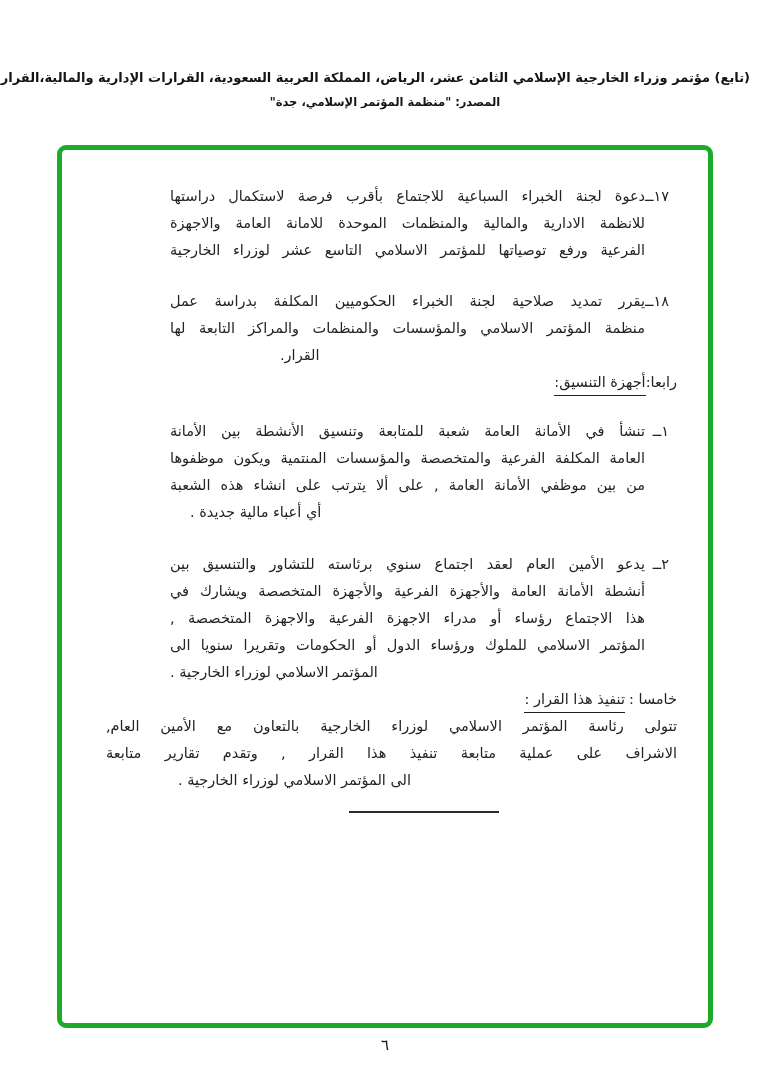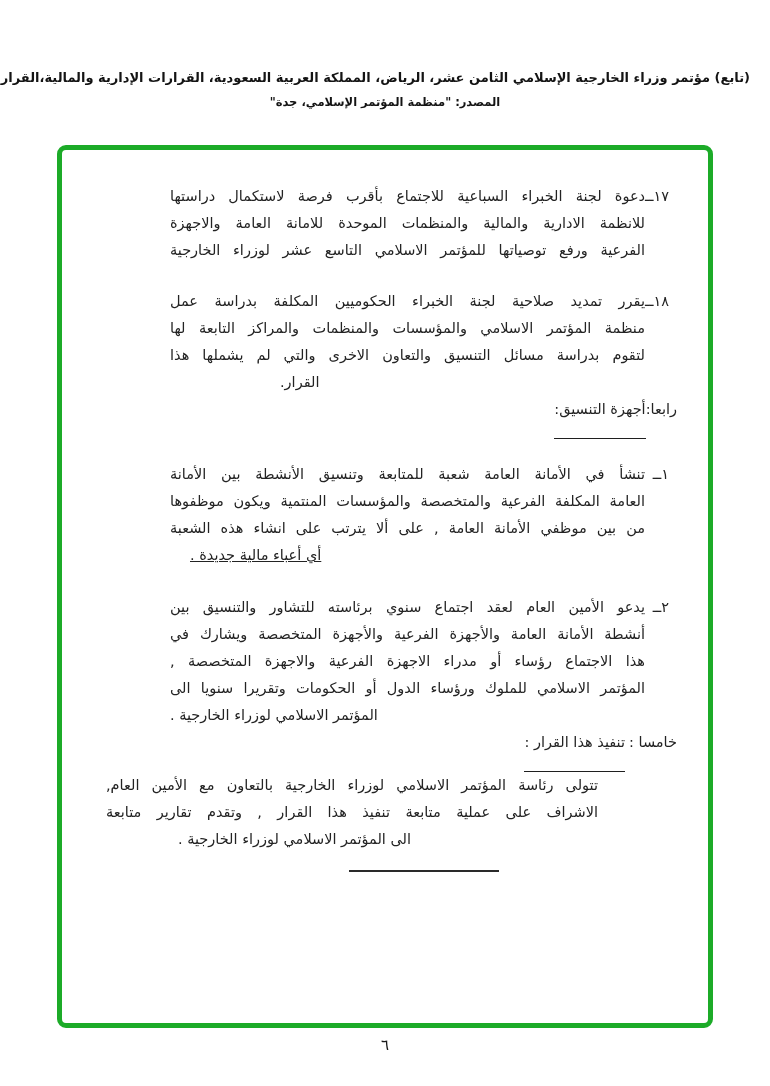--- a/index.html
+++ b/index.html
@@ -32,34 +32,34 @@
   }
   
   .item{position:relative;padding-right:32px;}
   .item .num{
     position:absolute;right:8px;top:0;line-height:27px;white-space:nowrap;
   }
   .line{display:block;}
   .just{text-align:justify;text-align-last:justify;}
   .last{text-align:left;text-align-last:left;}
   .pl-110{padding-left:110px;}
-  .pl-20{padding-left:20px;text-decoration:underline;}
+  .pl-20{padding-left:20px;}
   .pl-72{padding-left:72px;}
   .mt-24{margin-top:24px;}
   .mt-22{margin-top:22px;}
   .mt-25{margin-top:25px;}
   
   .sec{text-align:right;white-space:nowrap;}
   .sec .u{
-    border-bottom:1.5px solid #1f1f1f;padding-bottom:19px;display:inline-block;
+    border-bottom:1.5px solid #1f1f1f;padding-bottom:3px;display:inline-block;
     line-height:20px;
   }
   .sec .gap{margin-right:4px;}
   
-  .closing{margin-right:79px;margin-left:-64px;}
+  .closing{margin-left:-64px;}
   
   .divider{
     width:150px;height:2px;background:#2a2a2a;margin:17px auto 0 auto;
   }
   
   .pagenum{
     position:absolute;top:1036px;left:0;right:0;text-align:center;
     font-size:15px;color:#1a1a1a;
   }
 </style>
@@ -80,21 +80,20 @@
         <span class="num">١٧ــ</span>
         <div class="line just">دعوة لجنة الخبراء السباعية للاجتماع بأقرب فرصة لاستكمال دراستها</div>
         <div class="line just">للانظمة الادارية والمالية والمنظمات الموحدة للامانة العامة والاجهزة</div>
         <div class="line just">الفرعية ورفع توصياتها للمؤتمر الاسلامي التاسع عشر لوزراء الخارجية</div>
       </div>
 
       <div class="item mt-24">
         <span class="num">١٨ــ</span>
         <div class="line just">يقرر تمديد صلاحية لجنة الخبراء الحكوميين المكلفة بدراسة عمل</div>
         <div class="line just">منظمة المؤتمر الاسلامي والمؤسسات والمنظمات والمراكز التابعة لها</div>
-        <div class="line just">لتقوم بدراسة مسائل التنسيق والتعاون الاخرى والتي لم يشملها هذا</div>
         <div class="line last pl-110">القرار.</div>
       </div>
 
       <div class="sec">
         <span>رابعا:</span><span class="u">أجهزة التنسيق:</span>
       </div>
 
       <div class="item mt-22">
         <span class="num">١ــ</span>
         <div class="line just">تنشأ في الأمانة العامة شعبة للمتابعة وتنسيق الأنشطة بين الأمانة</div>

